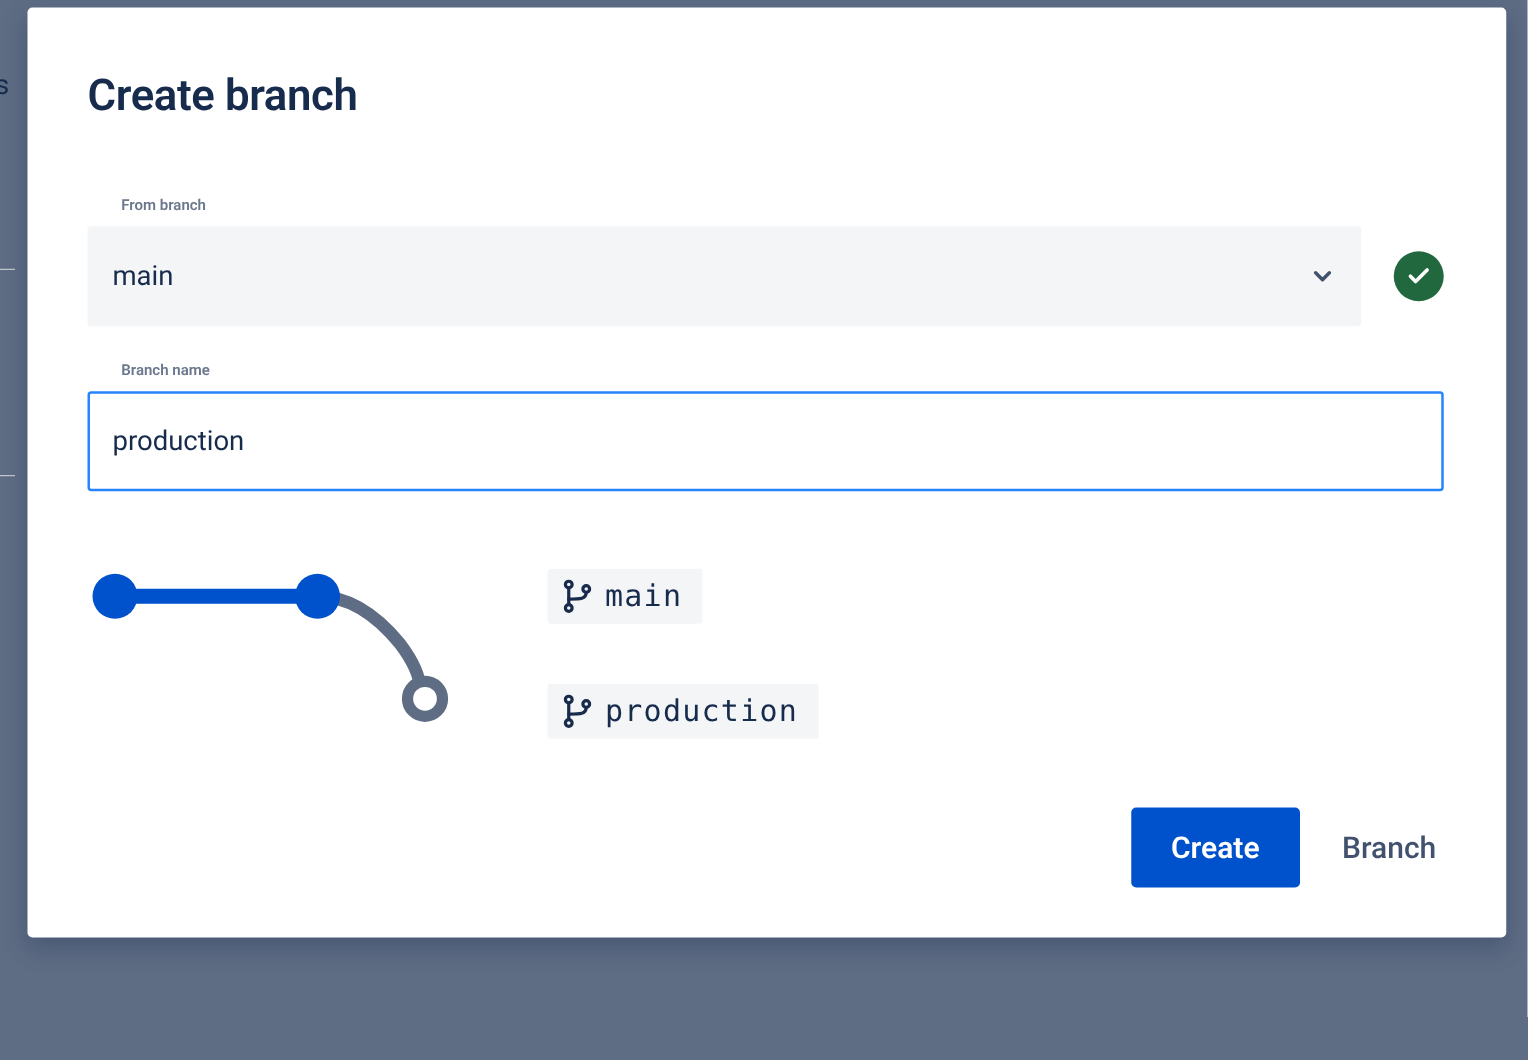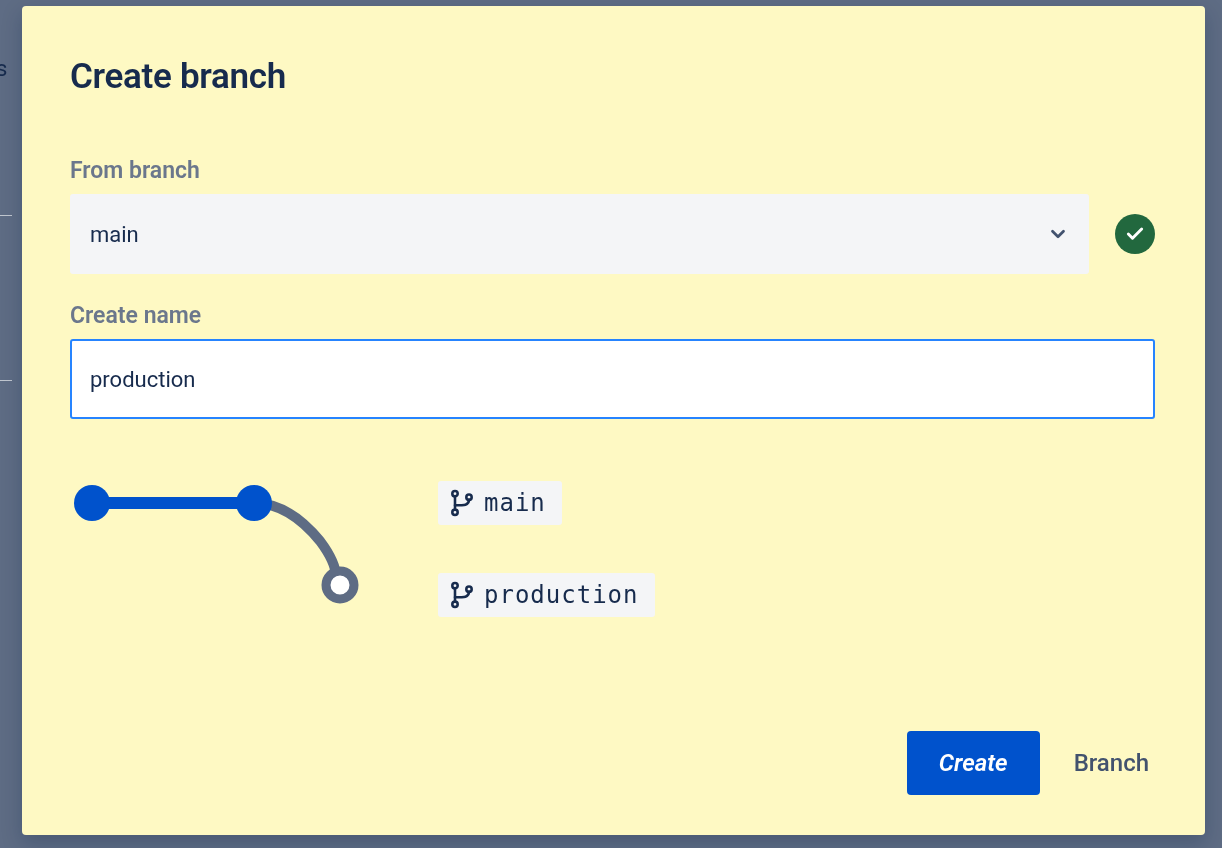--- a/index.html
+++ b/index.html
@@ -42,22 +42,22 @@
       width: 12px;
       height: 1px;
       background: #c1c7d0;
     }
 
     .modal {
       position: absolute;
       left: 22px;
       top: 6px;
       width: 1183px;
-      height: 829px;
-      background: #fef9c3;
+      height: 744px;
+      background: #ffffff;
       border-radius: 4px;
       box-shadow: 0 8px 20px rgba(9, 30, 66, 0.25);
       padding: 50px 50px 40px 48px;
       display: flex;
       flex-direction: column;
     }
 
     .modal-title {
       font-size: 35px;
       font-weight: 600;
@@ -65,24 +65,25 @@
       margin-bottom: 60px;
       letter-spacing: -0.3px;
     }
 
     .form-group {
       margin-bottom: 28px;
     }
 
     .form-label {
       display: block;
-      font-size: 23px;
+      font-size: 12px;
       font-weight: 600;
       color: #6b778c;
       margin-bottom: 10px;
+      margin-left: 27px;
     }
 
     .select-row {
       display: flex;
       align-items: center;
       gap: 26px;
     }
 
     .select-box {
       position: relative;
@@ -192,21 +193,20 @@
     .btn-primary {
       background: #0052cc;
       color: #ffffff;
       border: none;
       border-radius: 4px;
       font-size: 24px;
       font-weight: 600;
       padding: 18px 32px;
       cursor: pointer;
       font-family: inherit;
-      font-style: italic;
     }
 
     .btn-link {
       background: none;
       border: none;
       color: #42526e;
       font-size: 24px;
       font-weight: 500;
       cursor: pointer;
       font-family: inherit;
@@ -236,21 +236,21 @@
       </div>
       <div class="check-badge">
         <svg width="20" height="20" viewBox="0 0 24 24" fill="none" stroke="currentColor" stroke-width="3.5" stroke-linecap="round" stroke-linejoin="round">
           <polyline points="20 6 9 17 4 12"></polyline>
         </svg>
       </div>
     </div>
   </div>
 
   <div class="form-group">
-    <label class="form-label">Create name</label>
+    <label class="form-label">Branch name</label>
     <input type="text" class="text-input" value="production" style="">
   </div>
 
   <div class="diagram-area">
     <div class="branch-svg-wrap">
       <svg width="300" height="130" viewBox="0 0 300 130">
 
         <line x1="22" y1="22" x2="184" y2="22" stroke="#0052cc" stroke-width="12" stroke-linecap="round"></line>
 
         <path d="M 184 22 C 210 22 232 38 250 60 C 262 76 266 88 266 96" stroke="#5e6c84" stroke-width="10" fill="none" stroke-linecap="round"></path>

